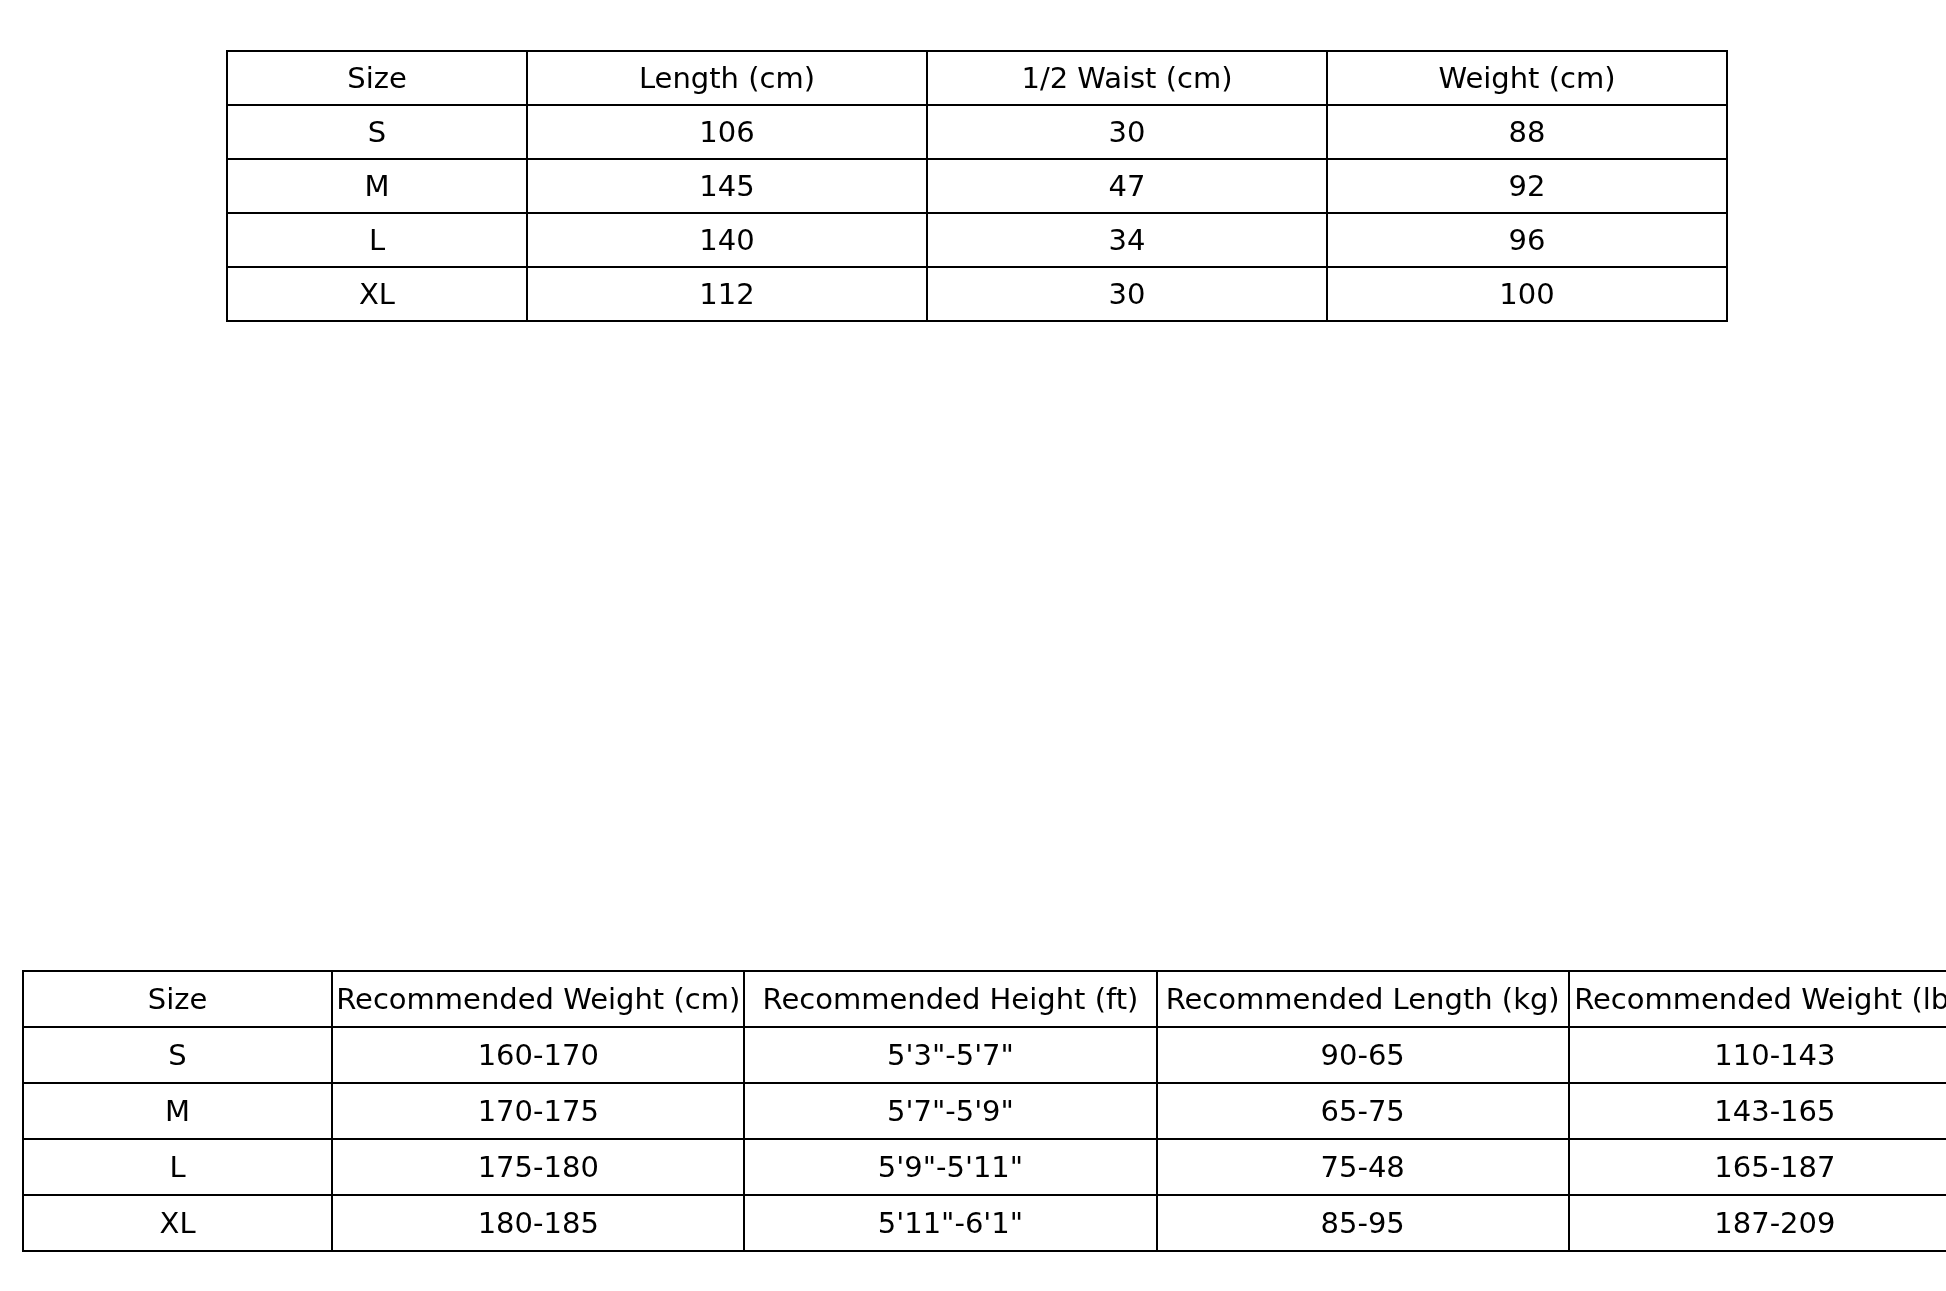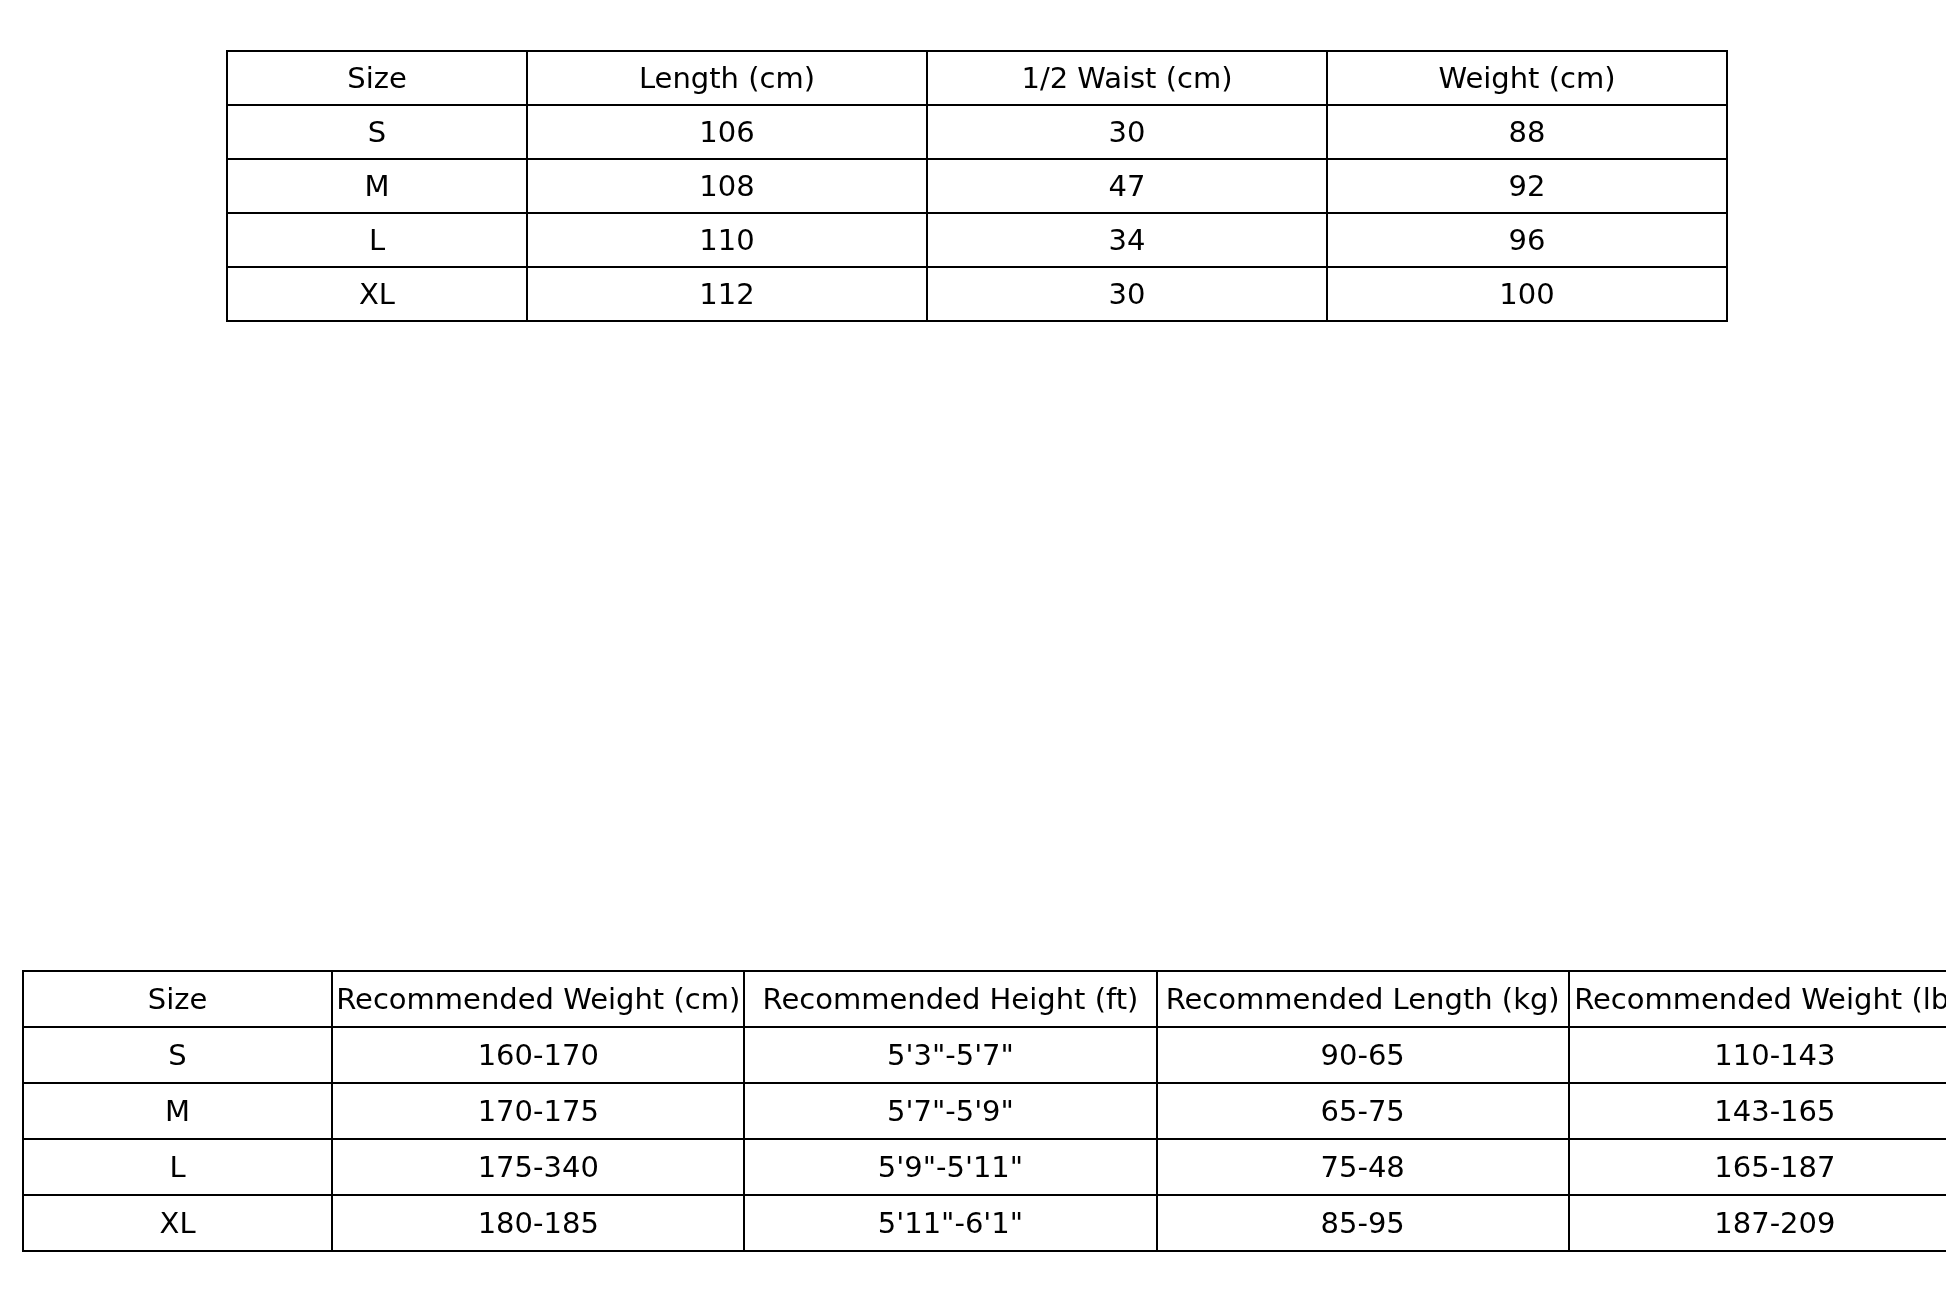--- a/index.html
+++ b/index.html
@@ -92,27 +92,27 @@
   </thead>
   <tbody>
     <tr>
       <td>S</td>
       <td>106</td>
       <td>30</td>
       <td>88</td>
     </tr>
     <tr>
       <td>M</td>
-      <td>108</td>
+      <td>145</td>
       <td>47</td>
       <td>92</td>
     </tr>
     <tr>
       <td>L</td>
-      <td>110</td>
+      <td>140</td>
       <td>34</td>
       <td>96</td>
     </tr>
     <tr>
       <td>XL</td>
       <td>112</td>
       <td>30</td>
       <td>100</td>
     </tr>
   </tbody>
@@ -145,21 +145,21 @@
     </tr>
     <tr>
       <td>M</td>
       <td>170-175</td>
       <td>5'7"-5'9"</td>
       <td>65-75</td>
       <td>143-165</td>
     </tr>
     <tr>
       <td>L</td>
-      <td>175-340</td>
+      <td>175-180</td>
       <td>5'9"-5'11"</td>
       <td>75-48</td>
       <td>165-187</td>
     </tr>
     <tr>
       <td>XL</td>
       <td>180-185</td>
       <td>5'11"-6'1"</td>
       <td>85-95</td>
       <td>187-209</td>

